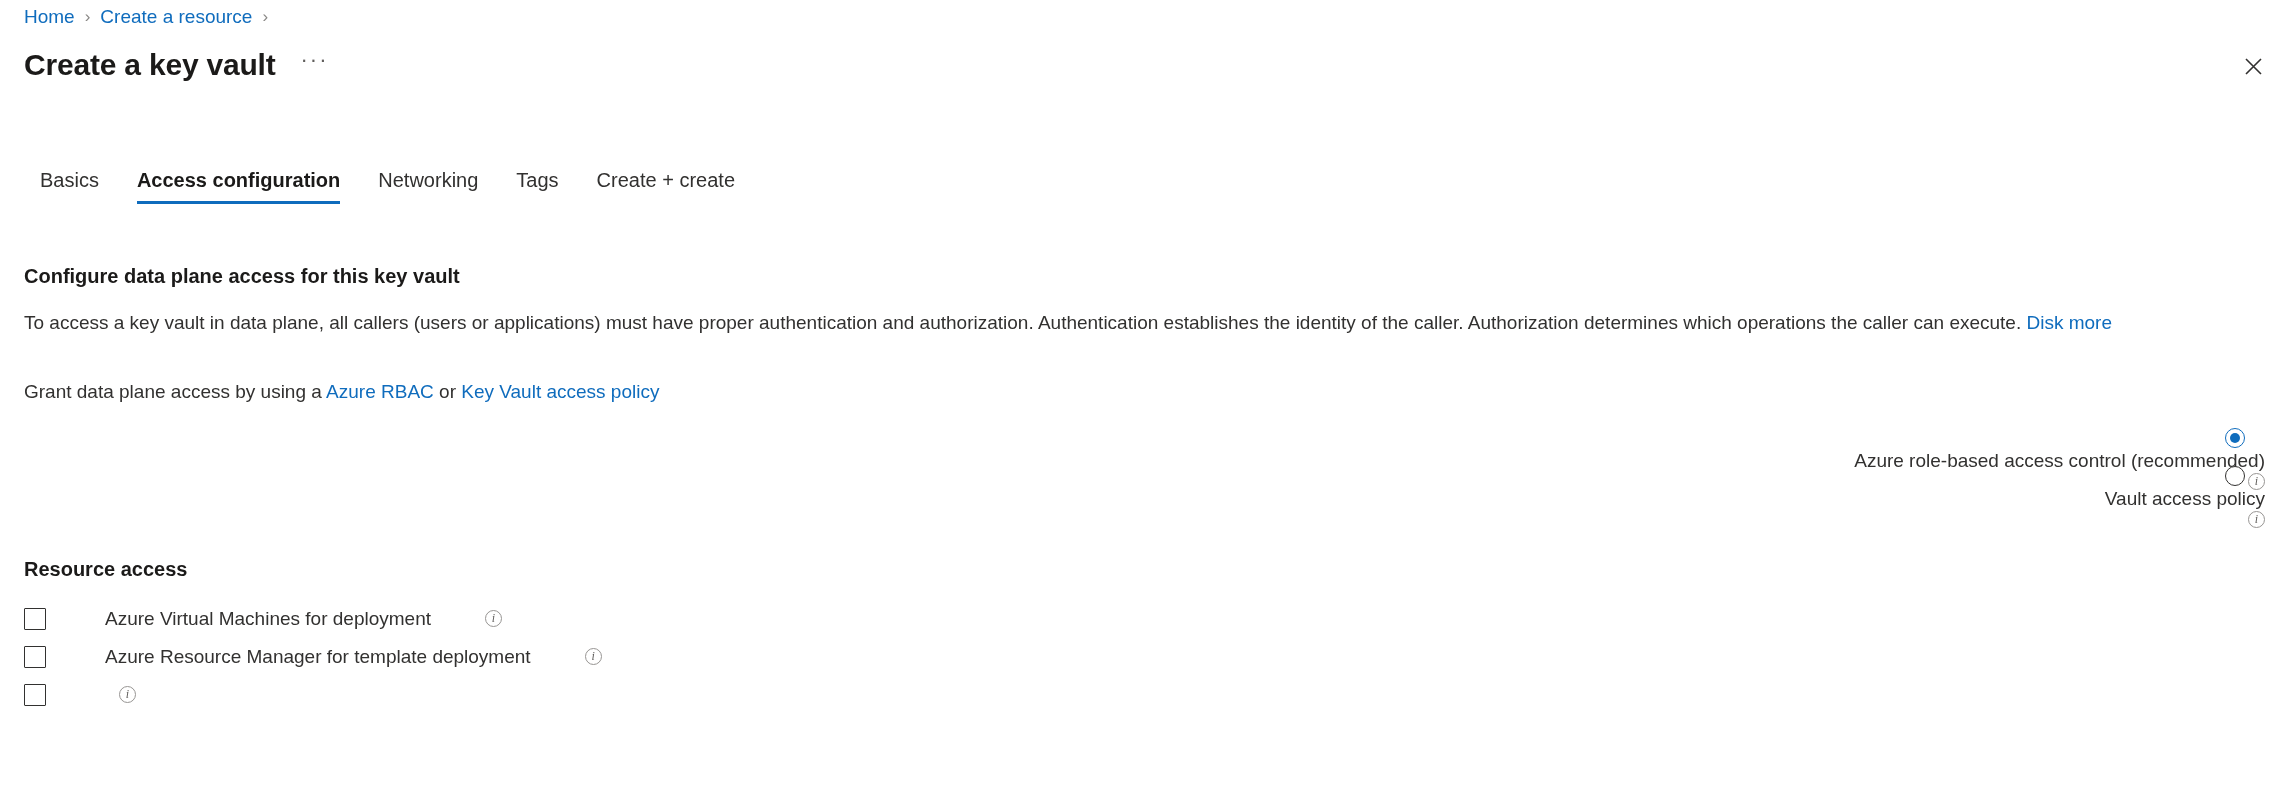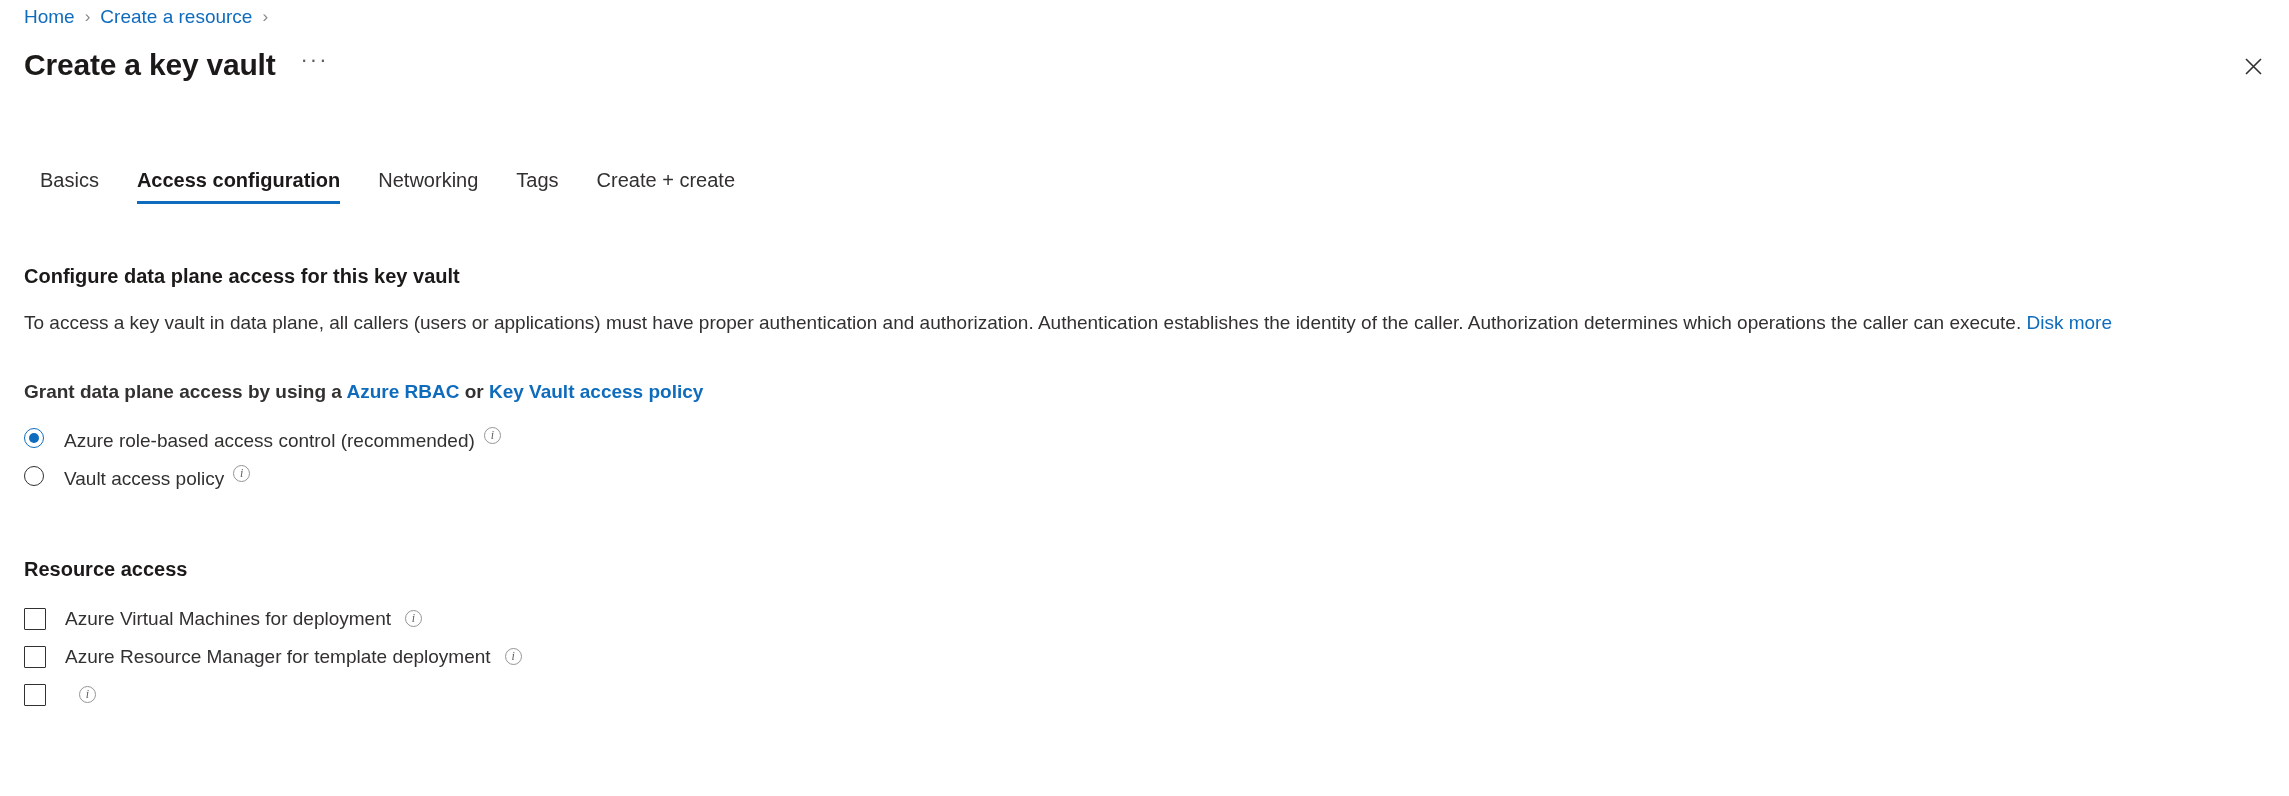--- a/index.html
+++ b/index.html
@@ -143,29 +143,30 @@
     color: #323130;
   }
   .inline-link {
     color: #0f6cbd;
     cursor: pointer;
   }
 
   .desc-row { margin-top: 20px; }
 
   .block-permission { margin-top: 43px; }
-  .permission-sub { margin-top: 34px; font-weight: bold; }
+  .permission-sub { margin-top: 34px; }
 
   .radio-group { margin-top: 23px; }
   .radio-row {
     display: flex;
-    align-items: flex-start;
+    align-items: flex-end;
     height: 28px;
     margin-bottom: 10px;
     cursor: pointer;
+    flex-direction: column;
   }
   .radio-row:last-child { margin-bottom: 0; }
   .radio {
     width: 20px;
     height: 20px;
     border-radius: 50%;
     border: 1.6px solid #0f6cbd;
     box-sizing: border-box;
     margin-right: 20px;
     flex: none;
@@ -214,20 +215,21 @@
   }
 
   .block-resource { margin-top: 61px; }
   .checkbox-group { margin-top: 22px; }
   .check-row {
     display: flex;
     align-items: center;
     height: 28px;
     margin-bottom: 10px;
     cursor: pointer;
+    gap: 40px;
   }
   .check-row:last-child { margin-bottom: 0; }
   .checkbox {
     width: 22px;
     height: 22px;
     border: 1.6px solid #323130;
     box-sizing: border-box;
     background: #ffffff;
     margin-right: 19px;
     flex: none;

